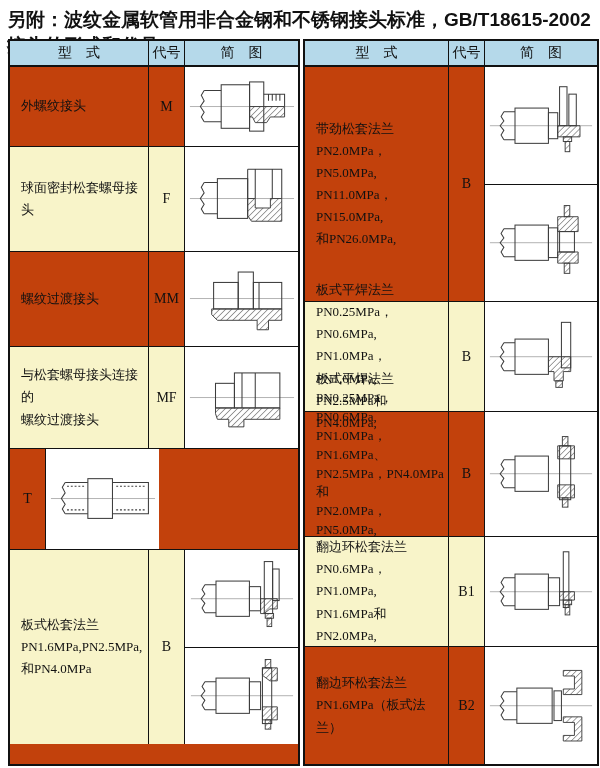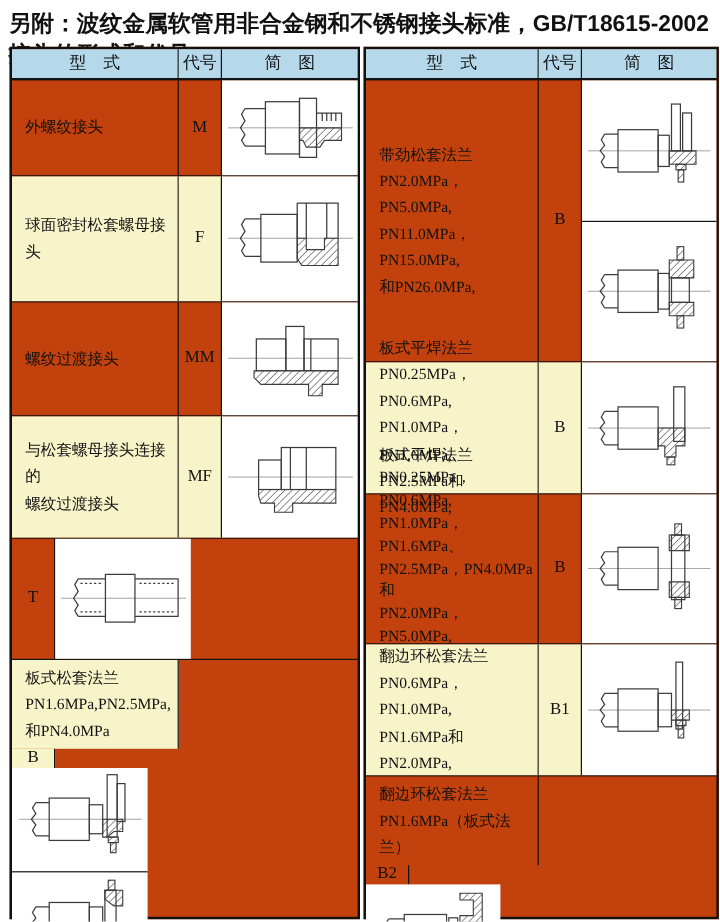--- a/index.html
+++ b/index.html
@@ -5,21 +5,21 @@
   html,body{margin:0;padding:0;background:#ffffff;}
   body{width:600px;height:768px;position:relative;overflow:hidden;
        font-family:"Liberation Serif","DejaVu Serif",serif;color:#111;}
   .title{position:absolute;left:7px;top:7px;width:590px;
          font-family:"Liberation Sans","DejaVu Sans",sans-serif;
          font-weight:bold;font-size:19px;letter-spacing:0;}
   .tables{position:absolute;left:8px;top:39px;display:flex;}
   .tbl{border:2px solid #111;background:#c2410c;}
   .tbl.right{margin-left:3px;}
   .row{display:flex;box-sizing:border-box;border-bottom:1px solid #111;}
-  .row.last{border-bottom:none;flex-direction:column;}
+  .row.last{border-bottom:none;}
   .cell{box-sizing:border-box;border-right:1px solid #111;}
   .cell.end{border-right:none;font-family:Liberation Mono, monospace;}
   .head{display:flex;align-items:center;justify-content:center;
         background:var(--header-bg,#b5d9ea);font-size:14px;}
   .hrow{border-bottom:2px solid #111;}
   .c-type{display:flex;flex-direction:column;justify-content:center;
           padding:4px 4px 4px 11px;font-size:13px;line-height:1.7;}
   .c-type.tight{line-height:1.45;}
   .c-code{display:flex;align-items:center;justify-content:center;
           font-size:14px;}

